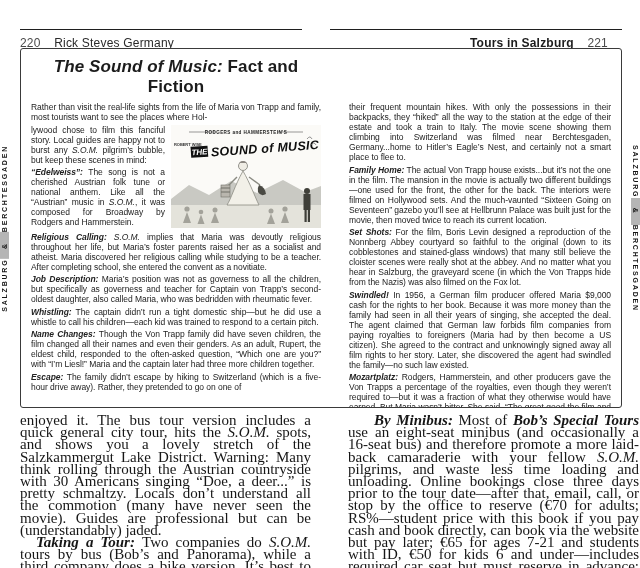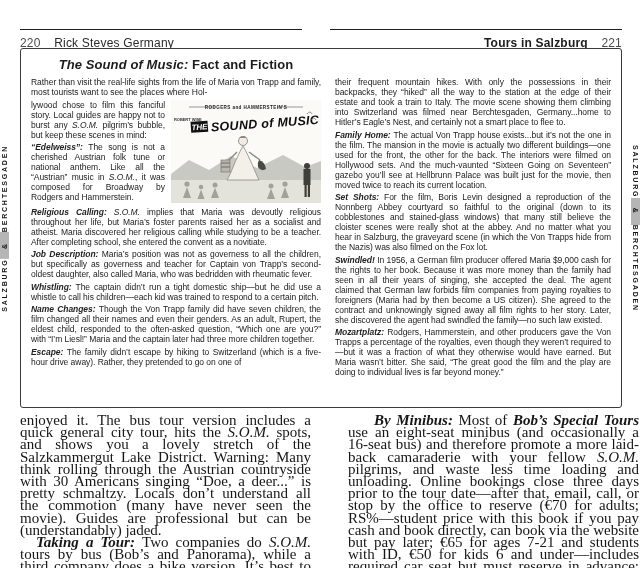--- a/index.html
+++ b/index.html
@@ -11,21 +11,21 @@
     position:relative;
     overflow:hidden;
   }
   .s-b { font-weight:bold;font-style:italic; }
   .s-i { font-style:italic; }
   .s-bi { font-weight:bold; font-style:italic; }
 
   
   .hdr { position:absolute; top:14px; font-size:12px; letter-spacing:.2px; white-space:nowrap;margin-top:22px; }
   .hdr-left { left:20px; }
-  .hdr-right { right:18px; }
+  .hdr-right { right:32px; }
   .pg { color:#4a4a4a; }
   .bt { margin-left:10px; color:#2a2a2a; }
   .sect { font-weight:bold; margin-right:10px; }
   .rule { position:absolute; top:29px; height:1.2px; background:#1f1f1f; }
   .rule-l { left:20px; width:282px; }
   .rule-r { left:330px; width:292px; }
 
   
   .tab {
     position:absolute; top:145px;
@@ -41,25 +41,25 @@
   .som-box {
     position:absolute; left:20px; top:48px;
     width:602px; height:360px;
     border:1.5px solid #3a3a3a; border-radius:3px;
     padding:6px 10px 10px 10px;
     background:#fff;
     overflow:hidden;
   }
   .box-title {
     width:50%; text-align:center;
-    font-size:13px; font-weight:bold;
+    font-size:17px; font-weight:bold;
     margin:2px 0 5px 0;
     letter-spacing:.1px;
   }
-  .box-cols { display:flex; gap:14px; }
+  .box-cols { display:flex; gap:28px; }
   .box-col {
     flex:1 1 0;
     font-size:8.5px; line-height:10px;
     text-align:justify; letter-spacing:-0.05px;
     color:#222;
   }
   .para { margin:0 0 2.5px 0; }
   .introw { display:flex; gap:6px; margin-bottom:2px; }
   .narrow { width:134px; flex:0 0 134px; }
   .poster { width:150px; height:103px; flex:0 0 150px; }

